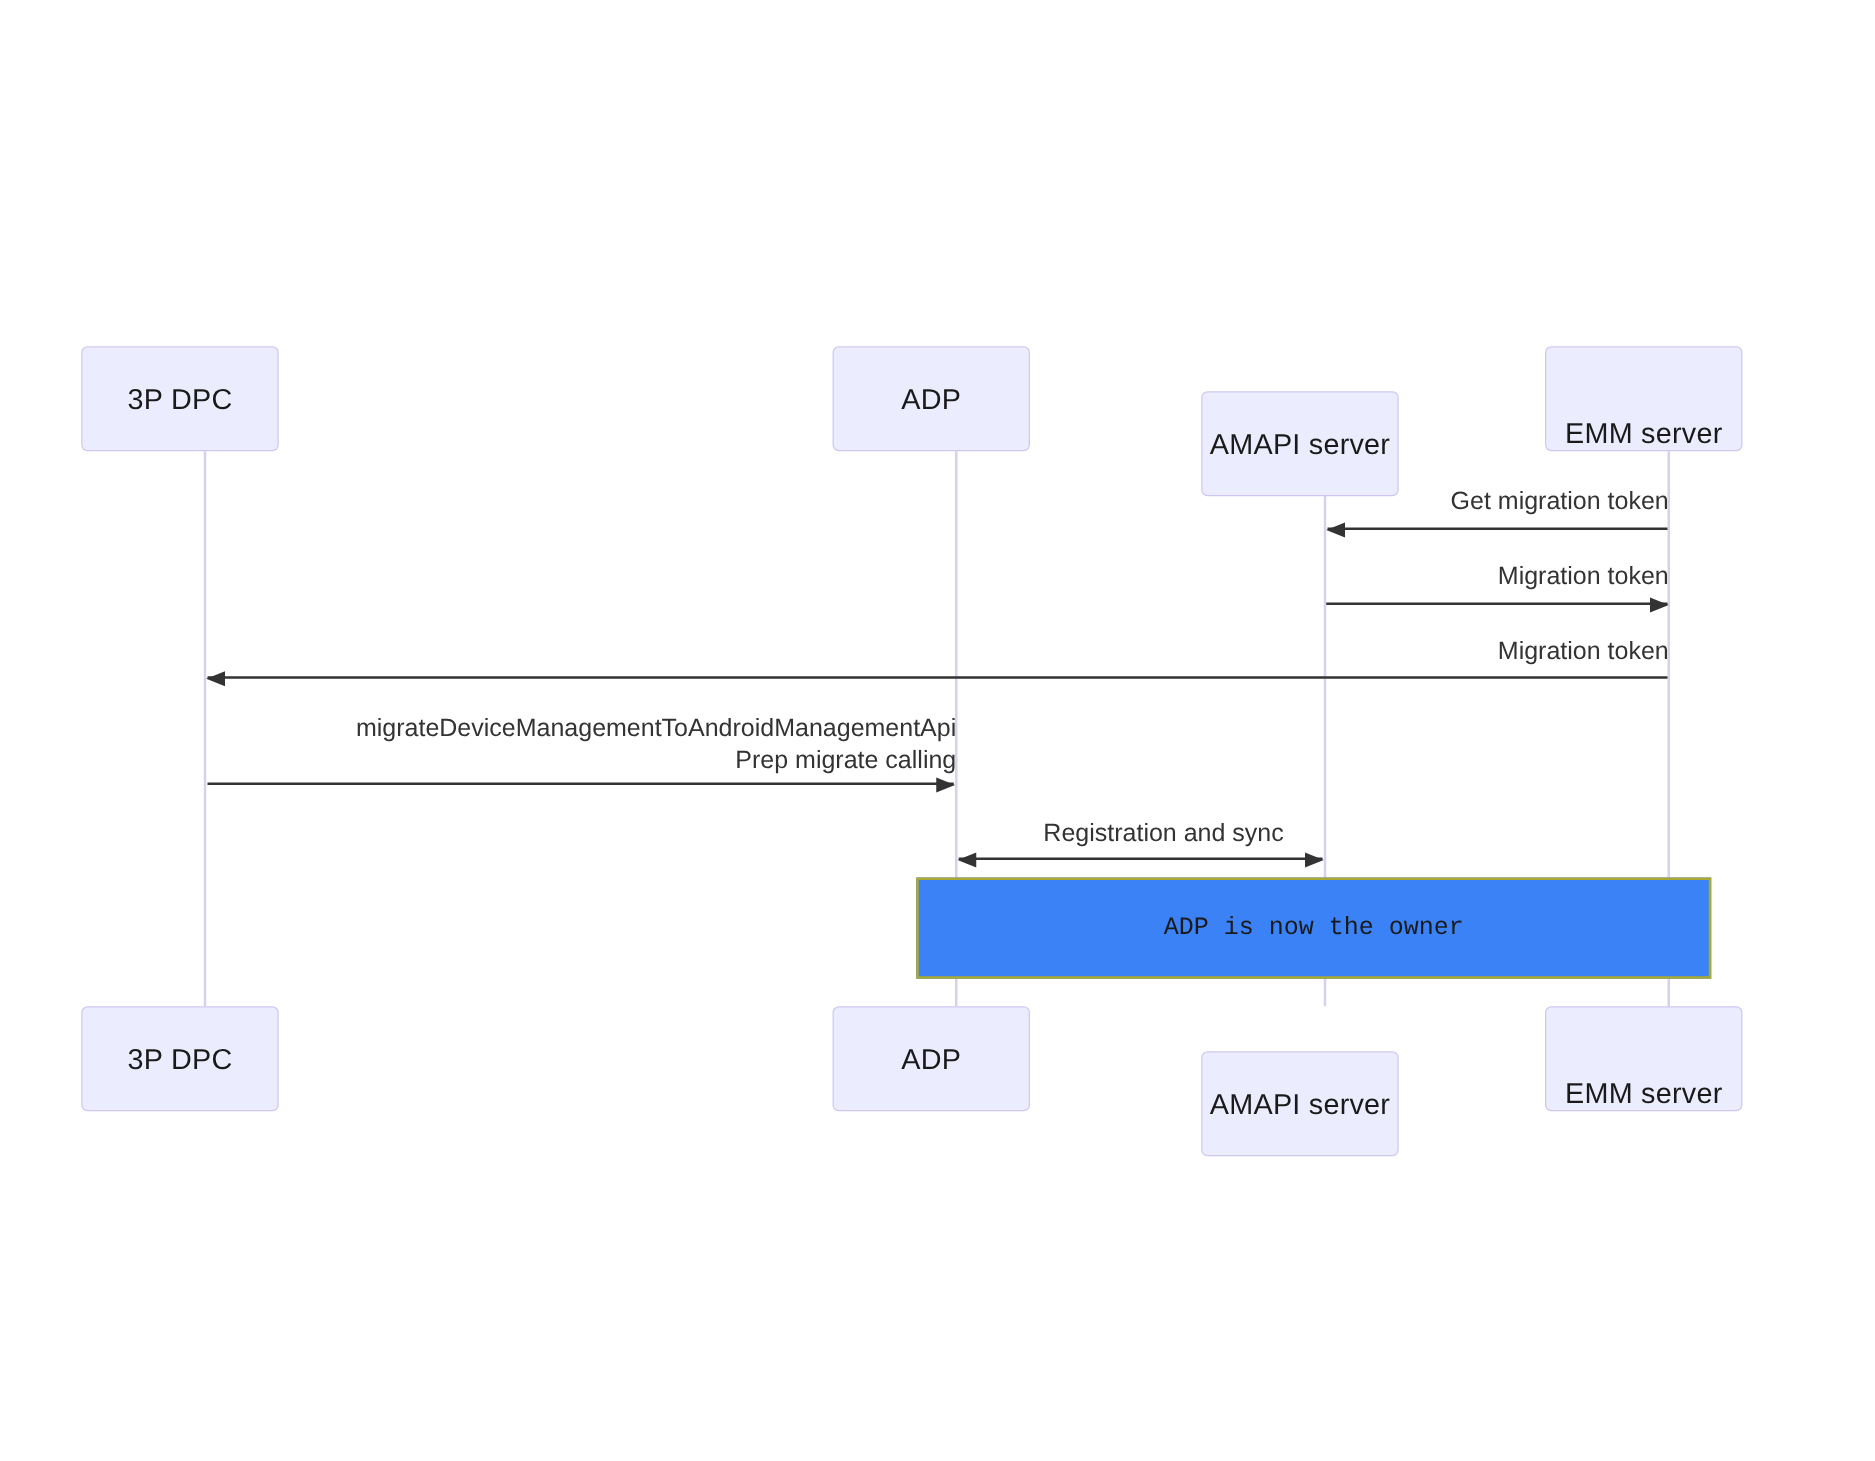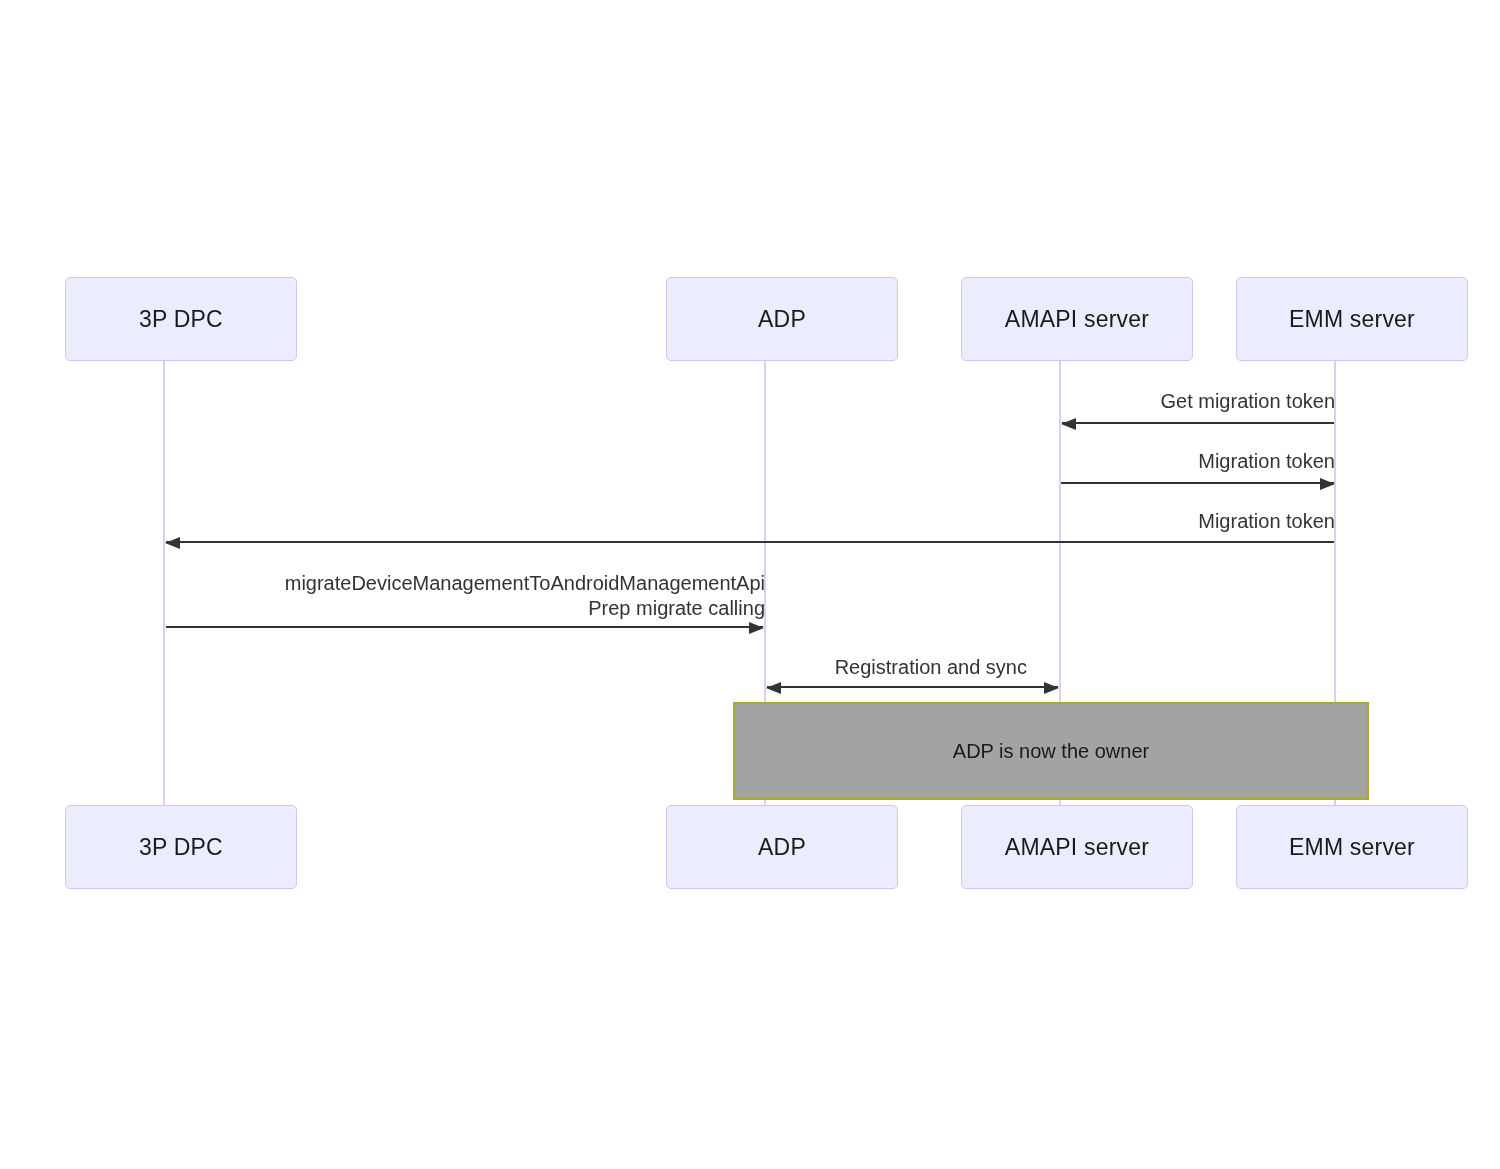--- a/index.html
+++ b/index.html
@@ -22,43 +22,43 @@
     top: 361px;
     height: 444px;
     width: 2px;
     background: #d9d0f1;
     z-index: 1;
   }
 
   
   .actor {
     position: absolute;
-    width: 232px;
+    width: 158px;
     height: 84px;
     box-sizing: border-box;
     background: #ececff;
     border: 1px solid #cfc7f1;
     border-radius: 5px;
     display: flex;
     align-items: center;
     justify-content: center;
     z-index: 3;
   }
   .actor-label {
     font-size: 23px;
     color: #1a1a1a;
     letter-spacing: 0.2px;
     white-space: nowrap;
   }
   .row-top    { top: 277px; }
   .row-bottom { top: 805px; }
   .col-a { left: 65px; }
   .col-b { left: 666px; text-align: right; }
-  .col-c { left: 961px; }
-  .col-d { left: 1236px; }
+  .col-c { left: 961px; margin-top: 36px; }
+  .col-d { left: 1236px; align-items: flex-end; }
 
   
   .msg-label {
     position: absolute;
     text-align: right;
     font-size: 20px;
     line-height: 25px;
     color: #333333;
     z-index: 2;
     white-space: nowrap;
@@ -79,29 +79,30 @@
   }
   .ah-left  { left: -1px;  border-right: 15px solid #333333; }
   .ah-right { right: -1px; border-left: 15px solid #333333; }
 
   
   .note {
     position: absolute;
     left: 733px;
     top: 702px;
     width: 636px;
-    height: 98px;
+    height: 81px;
     box-sizing: border-box;
-    background: #a3a3a3;
+    background: #3b82f6;
     border: 2px solid #aaaa33;
     z-index: 4;
     display: flex;
     flex-direction: column;
     align-items: center;
     justify-content: center;
+    font-family: Liberation Mono, monospace;
   }
   .note-line {
     font-size: 20px;
     line-height: 26px;
     color: #1a1a1a;
     text-align: center;
     white-space: nowrap;
   }
 </style>
 </head>

